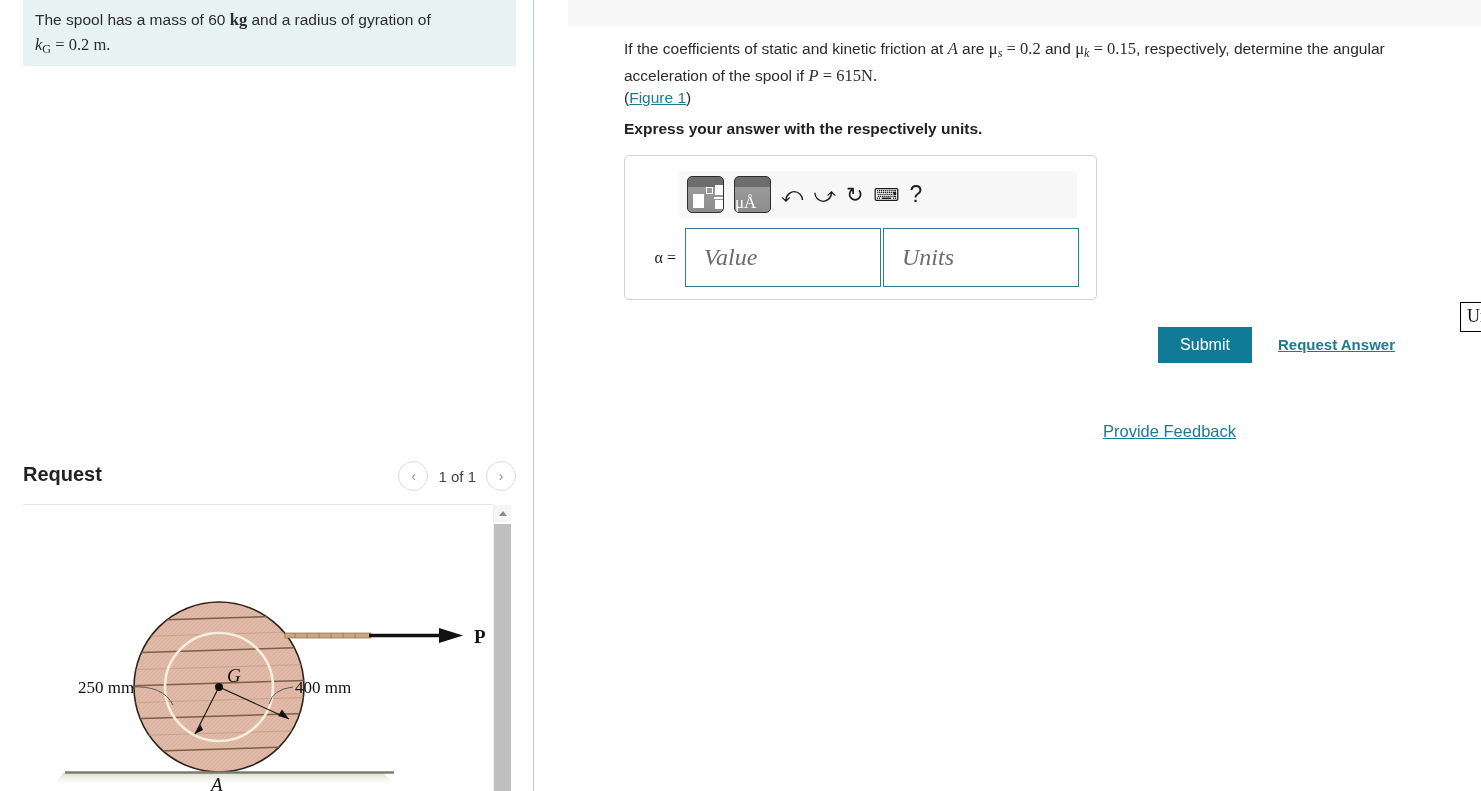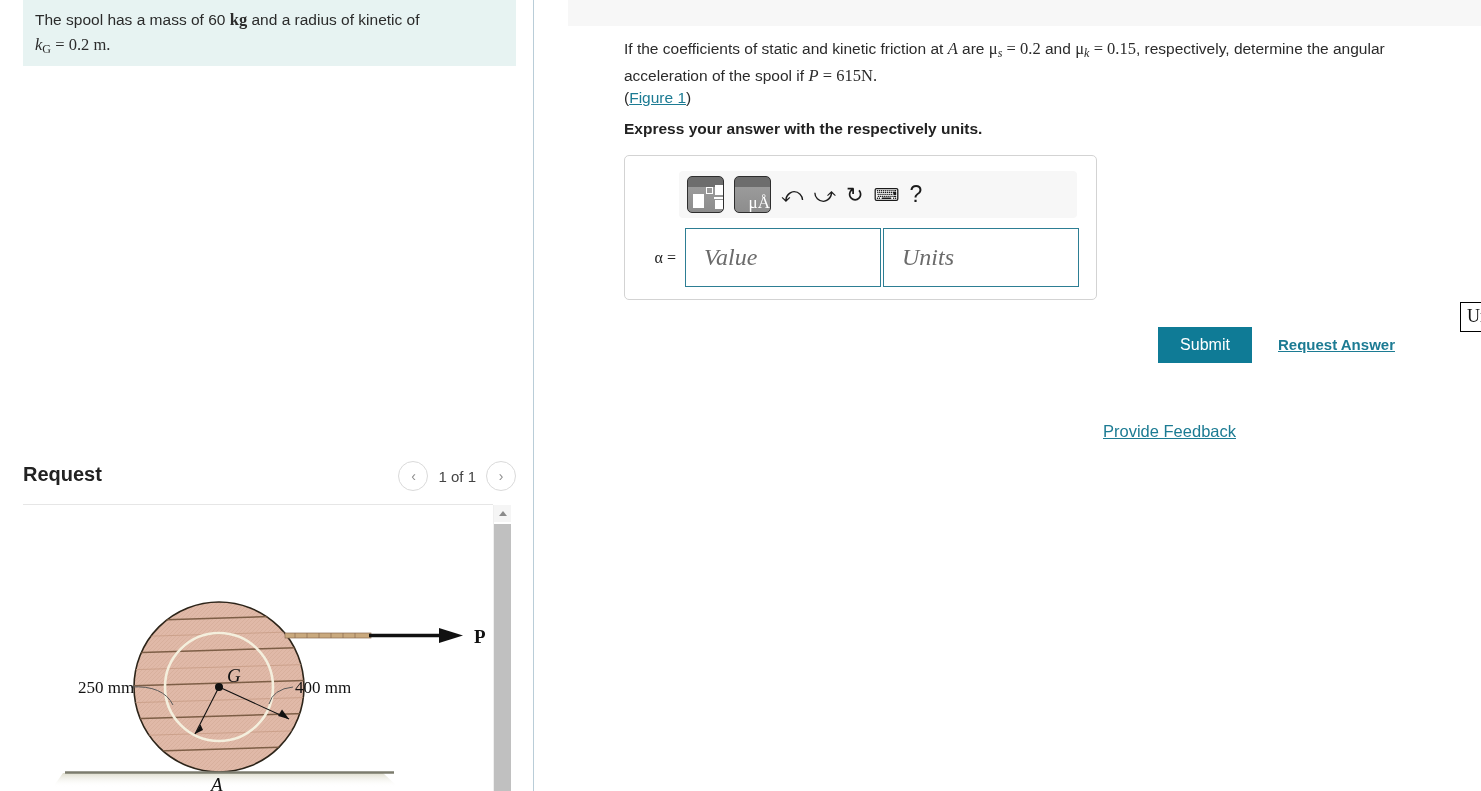--- a/index.html
+++ b/index.html
@@ -242,21 +242,21 @@
     position: absolute;
     background: #ffffff;
   }
   .mb-tile .wline {
     position: absolute;
     background: #ffffff;
   }
   .mb-tile .ua {
     position: absolute;
     left: 0; right: 0; bottom: 1px;
-    text-align: right;
+    text-align: left;
     color: #ffffff;
     font-family: "Liberation Serif", serif;
     font-size: 17px;
     line-height: 1;
   }
   .mb-icon {
     font-size: 21px;
     color: #1a1a1a;
     cursor: pointer;
     line-height: 1;
@@ -350,21 +350,21 @@
     cursor: pointer;
   }
 </style>
 </head>
 <body>
 
 <div id="left-panel">
 
   <div id="problem-statement">
     <div class="ptext">
-      <span>The spool has a mass of 60 </span><span class="mathvar-up" style="font-weight:600">kg</span><span> and a radius of kinetic of</span><br>
+      <span>The spool has a mass of 60 </span><span class="mathvar-up" style="font-weight:600">kg</span><span> and a radius of gyration of</span><br>
       <span class="mathvar">k</span><span class="mathsub-up">G</span>
       <span class="mathvar-up">= 0.2 m.</span>
     </div>
   </div>
 
   <div id="figure-header">
     <div id="figure-title">Request</div>
     <div id="figure-pager">
       <button class="pager-btn">‹</button>
       <span id="figure-page-count">1 of 1</span>

